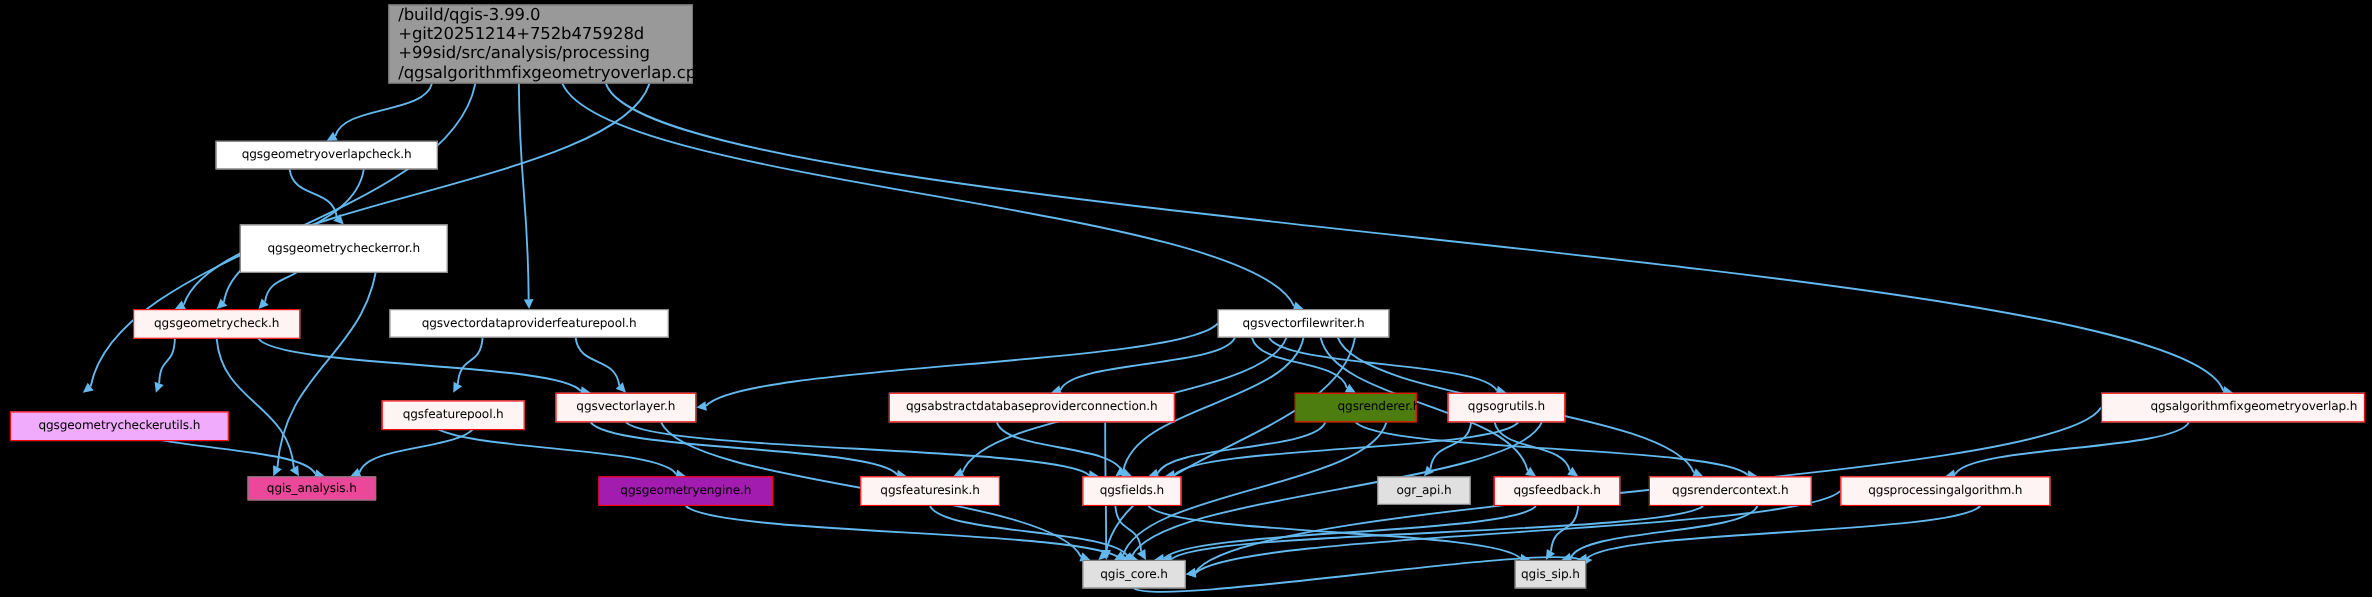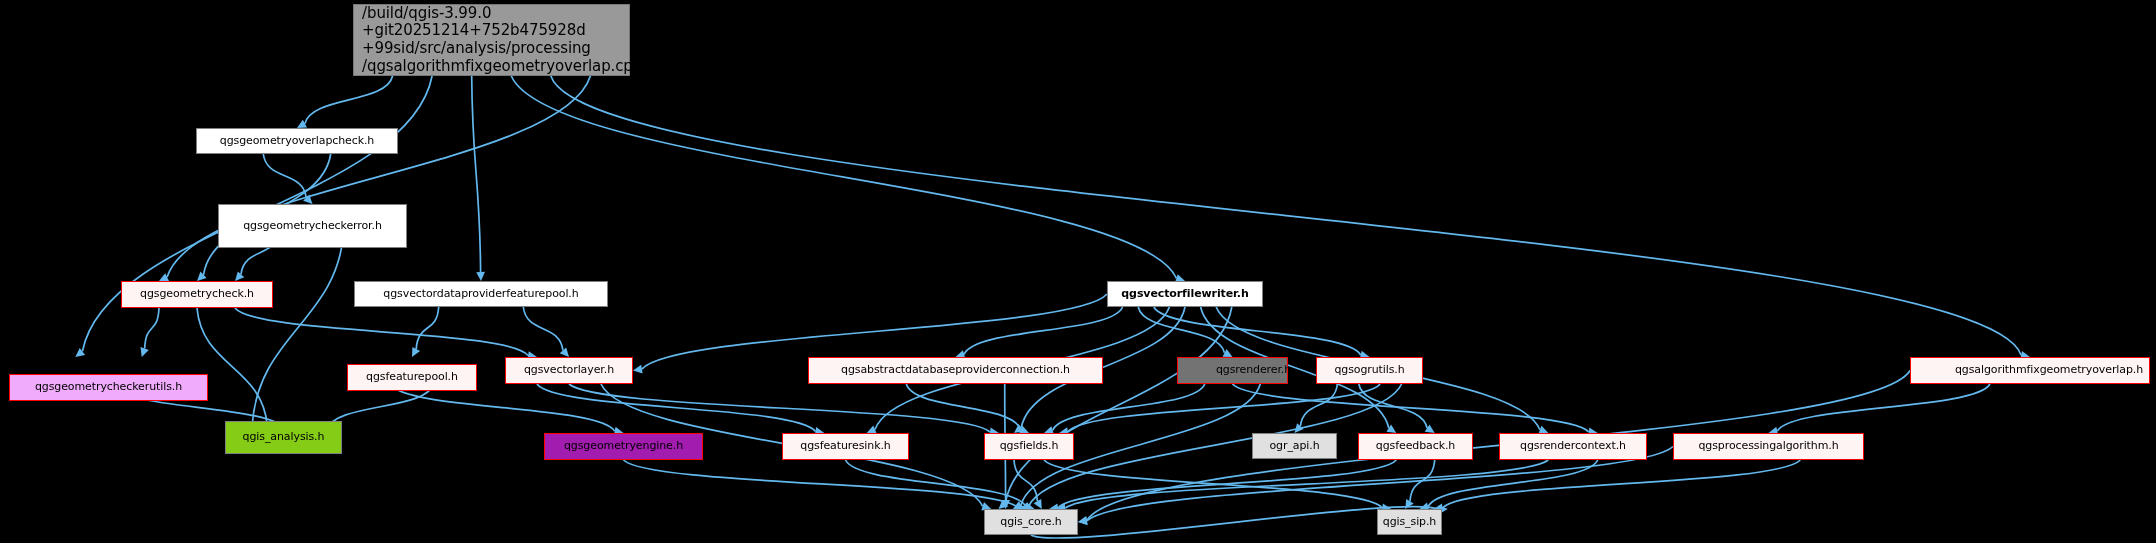--- a/index.html
+++ b/index.html
@@ -174,29 +174,29 @@
     </svg>
   <div id="node-layer">
       <div class="node root" style="left: 353px; top: 4px; width: 277px; height: 72px; background: rgb(153, 153, 153); border-color: rgb(119, 119, 119);">/build/qgis-3.99.0
 +git20251214+752b475928d
 +99sid/src/analysis/processing
 /qgsalgorithmfixgeometryoverlap.cpp</div>
       <div class="node plain" style="left: 196px; top: 128px; width: 202px; height: 26px; background: rgb(255, 255, 255); border-color: rgb(128, 128, 128);">qgsgeometryoverlapcheck.h</div>
       <div class="node plain" style="left: 218px; top: 204px; width: 189px; height: 44px; background: rgb(255, 255, 255); border-color: rgb(128, 128, 128);">qgsgeometrycheckerror.h</div>
       <div class="node red" style="left: 121px; top: 281px; width: 152px; height: 27px; background: rgb(255, 244, 244); border-color: rgb(255, 0, 0);">qgsgeometrycheck.h</div>
       <div class="node plain" style="left: 354px; top: 281px; width: 254px; height: 26px; background: rgb(255, 255, 255); border-color: rgb(128, 128, 128);">qgsvectordataproviderfeaturepool.h</div>
-      <div class="node plain" style="left: 1107px; top: 281px; width: 156px; height: 26px; background: rgb(255, 255, 255); border-color: rgb(128, 128, 128); font-weight: bold;">qgsvectorfilewriter.h</div>
+      <div class="node plain" style="left: 1107px; top: 281px; width: 156px; height: 26px; background: rgb(255, 255, 255); border-color: rgb(128, 128, 128);">qgsvectorfilewriter.h</div>
       <div class="node red" style="left: 9px; top: 374px; width: 199px; height: 27px; background: #f0abfc; border-color: rgb(255, 0, 0);">qgsgeometrycheckerutils.h</div>
       <div class="node red" style="left: 347px; top: 364px; width: 130px; height: 27px; background: rgb(255, 244, 244); border-color: rgb(255, 0, 0);">qgsfeaturepool.h</div>
       <div class="node red" style="left: 505px; top: 357px; width: 128px; height: 27px; background: rgb(255, 244, 244); border-color: rgb(255, 0, 0);">qgsvectorlayer.h</div>
-      <div class="node red" style="left: 808px; top: 357px; width: 295px; height: 27px; background: rgb(255, 244, 244); border-color: rgb(255, 0, 0);">qgsabstractdatabaseproviderconnection.h</div>
-      <div class="node red" style="left: 1177px; top: 357px; width: 111px; height: 27px; background: #737373; border-color: rgb(255, 0, 0); padding-left: 48px;">qgsrenderer.h</div>
+      <div class="node red" style="left: 808px; top: 357px; width: 260px; height: 27px; background: rgb(255, 244, 244); border-color: rgb(255, 0, 0);">qgsabstractdatabaseproviderconnection.h</div>
+      <div class="node red" style="left: 1177px; top: 357px; width: 111px; height: 27px; background: #4d7c0f; border-color: rgb(255, 0, 0); padding-left: 48px;">qgsrenderer.h</div>
       <div class="node red" style="left: 1316px; top: 357px; width: 107px; height: 27px; background: rgb(255, 244, 244); border-color: rgb(255, 0, 0);">qgsogrutils.h</div>
       <div class="node red" style="left: 1910px; top: 357px; width: 240px; height: 27px; background: rgb(255, 244, 244); border-color: rgb(255, 0, 0); padding-left: 44px;">qgsalgorithmfixgeometryoverlap.h</div>
-      <div class="node gray" style="left: 225px; top: 421px; width: 117px; height: 33px; background: #84cc16; border-color: rgb(128, 128, 128);">qgis_analysis.h</div>
+      <div class="node gray" style="left: 225px; top: 433px; width: 117px; height: 22px; background: #ec4899; border-color: rgb(128, 128, 128);">qgis_analysis.h</div>
       <div class="node red" style="left: 544px; top: 433px; width: 159px; height: 27px; background: #a21caf; border-color: rgb(255, 0, 0);">qgsgeometryengine.h</div>
       <div class="node red" style="left: 782px; top: 433px; width: 127px; height: 27px; background: rgb(255, 244, 244); border-color: rgb(255, 0, 0);">qgsfeaturesink.h</div>
       <div class="node red" style="left: 984px; top: 433px; width: 90px; height: 27px; background: rgb(255, 244, 244); border-color: rgb(255, 0, 0);">qgsfields.h</div>
       <div class="node gray" style="left: 1252px; top: 433px; width: 85px; height: 26px; background: rgb(224, 224, 224); border-color: rgb(128, 128, 128);">ogr_api.h</div>
       <div class="node red" style="left: 1358px; top: 433px; width: 115px; height: 27px; background: rgb(255, 244, 244); border-color: rgb(255, 0, 0);">qgsfeedback.h</div>
       <div class="node red" style="left: 1499px; top: 433px; width: 148px; height: 27px; background: rgb(255, 244, 244); border-color: rgb(255, 0, 0);">qgsrendercontext.h</div>
       <div class="node red" style="left: 1673px; top: 433px; width: 191px; height: 27px; background: rgb(255, 244, 244); border-color: rgb(255, 0, 0);">qgsprocessingalgorithm.h</div>
       <div class="node gray" style="left: 984px; top: 509px; width: 94px; height: 26px; background: rgb(224, 224, 224); border-color: rgb(128, 128, 128);">qgis_core.h</div>
       <div class="node gray" style="left: 1377px; top: 509px; width: 65px; height: 26px; background: rgb(224, 224, 224); border-color: rgb(128, 128, 128);">qgis_sip.h</div>
     </div>

